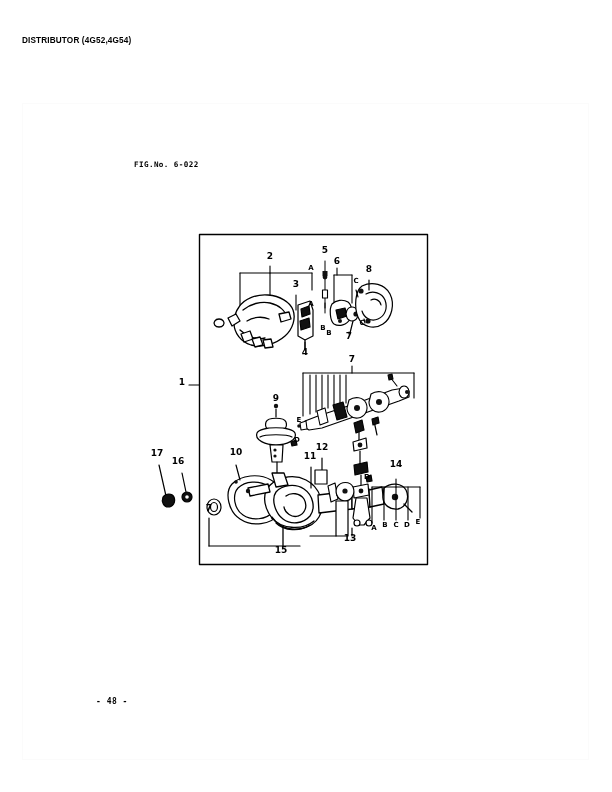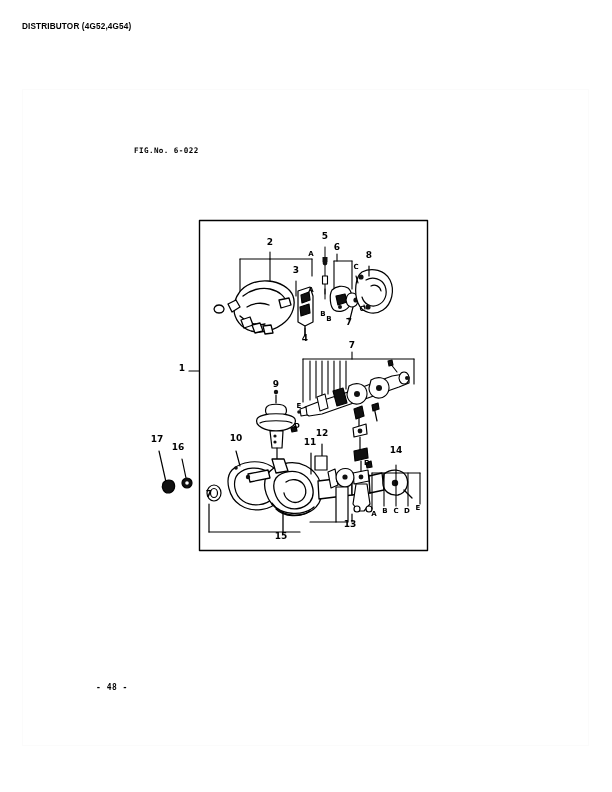--- a/index.html
+++ b/index.html
@@ -12,21 +12,21 @@
     width: 612px;
     height: 792px;
     position: relative;
     font-family: "Liberation Sans", sans-serif;
     color: #000000;
     overflow: hidden;
   }
 
   #page {
     position: absolute;
-    left: 0; top: 4px;
+    left: 0; top: 18px;
     width: 612px;
     height: 600px;
   }
 
   
   .hdr-title {
     position: absolute;
     left: 22px;
     top: 18px;
     font-size: 8.2px;

